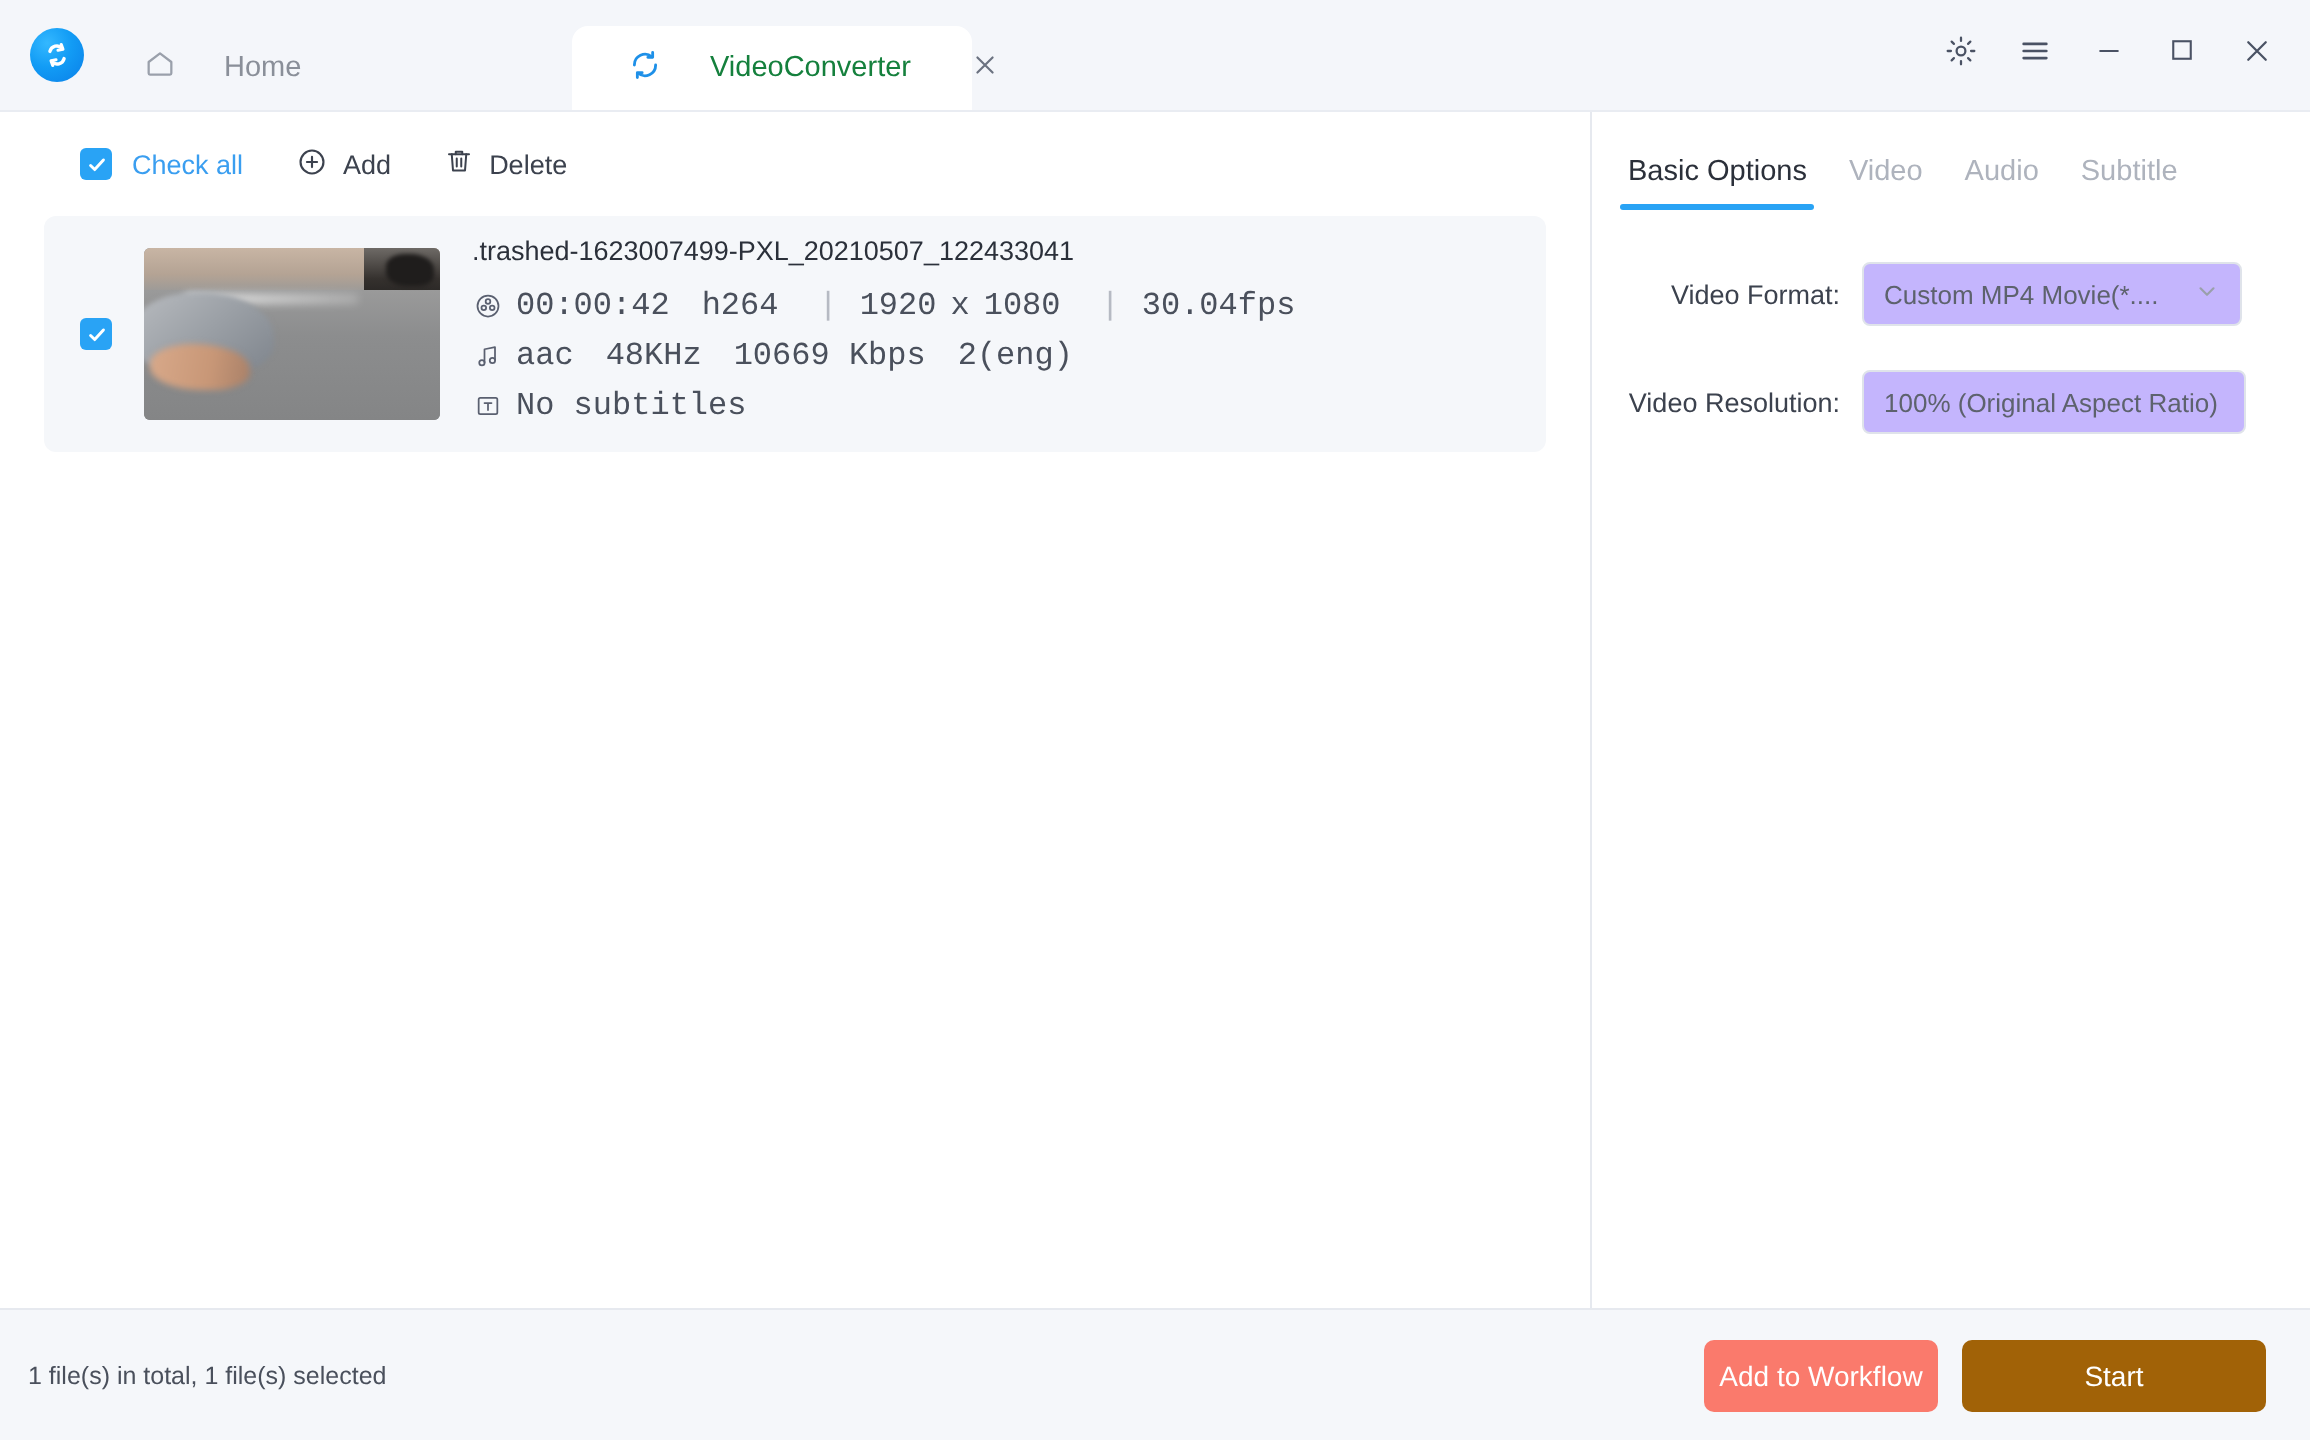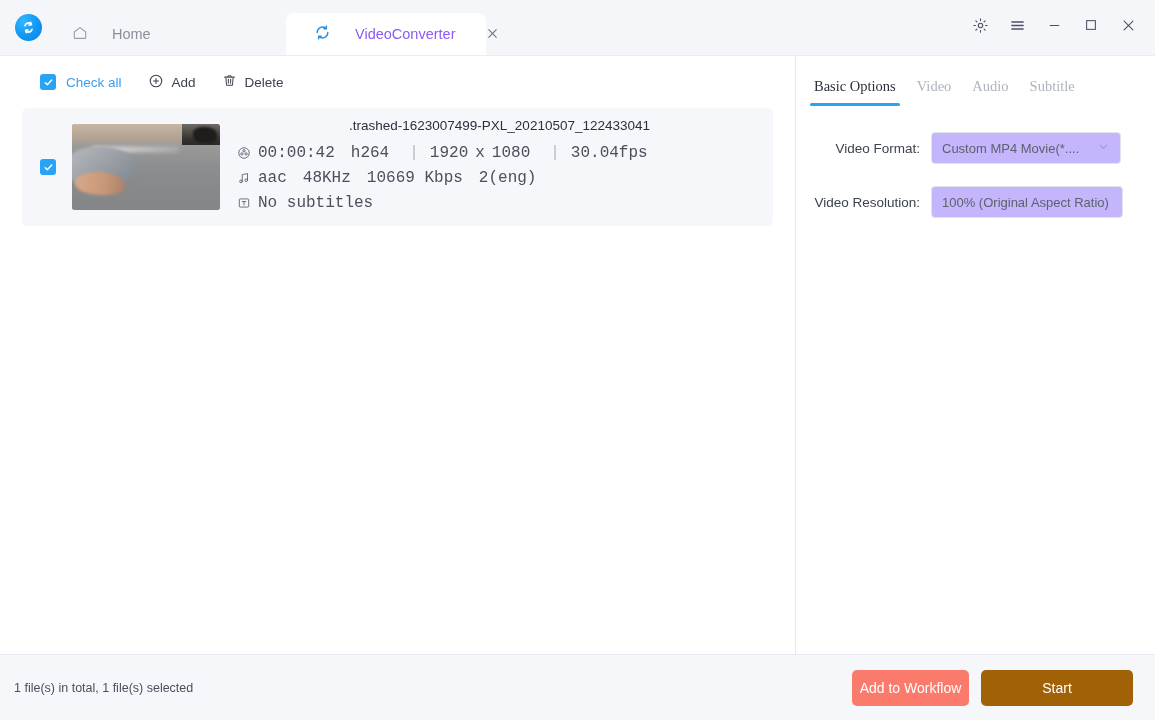--- a/index.html
+++ b/index.html
@@ -45,21 +45,21 @@
     position: relative;
   }
   .tab.home {
     color: #8a8f99;
     background: transparent;
     min-width: 160px;
     padding-left: 16px;
   }
   .tab.active {
     background: #ffffff;
-    color: #8b5cf6;
+    color: #15803d;
     width: 200px;
     justify-content: flex-start;
     padding-left: 28px;
     margin-left: 70px;
   }
   .tab.active .tab-label { flex: 1; }
   .tab-close {
     color: #6b7280;
     font-size: 15px;
     line-height: 1;
@@ -84,21 +84,20 @@
     display: flex;
     min-height: 0;
     background: #ffffff;
     border-top: 1px solid #e9ecf2;
   }
   .left-pane {
     width: 796px;
     display: flex; flex-direction: column;
     border-right: 1px solid #e6e9ef;
     min-height: 0;
-    text-align: center;
   }
   .toolbar {
     height: 52px;
     display: flex; align-items: center;
     gap: 26px;
     padding: 0 40px;
     flex: 0 0 52px;
   }
   .tool-item {
     display: flex; align-items: center; gap: 8px;
@@ -201,21 +200,20 @@
     flex: 1;
     display: flex; flex-direction: column;
     padding: 0 0 0 0;
     min-width: 0;
   }
   .opt-tabs {
     display: flex;
     gap: 13px;
     padding: 22px 0 0 14px;
     flex: 0 0 auto;
-    font-family: Liberation Serif, serif;
   }
   .opt-tab {
     font-size: 14.5px;
     color: #aeb3bd;
     padding: 0 4px 11px 4px;
     cursor: pointer;
     position: relative;
   }
   .opt-tab.active { color: #2b303a; }
   .opt-tab.active::after {

